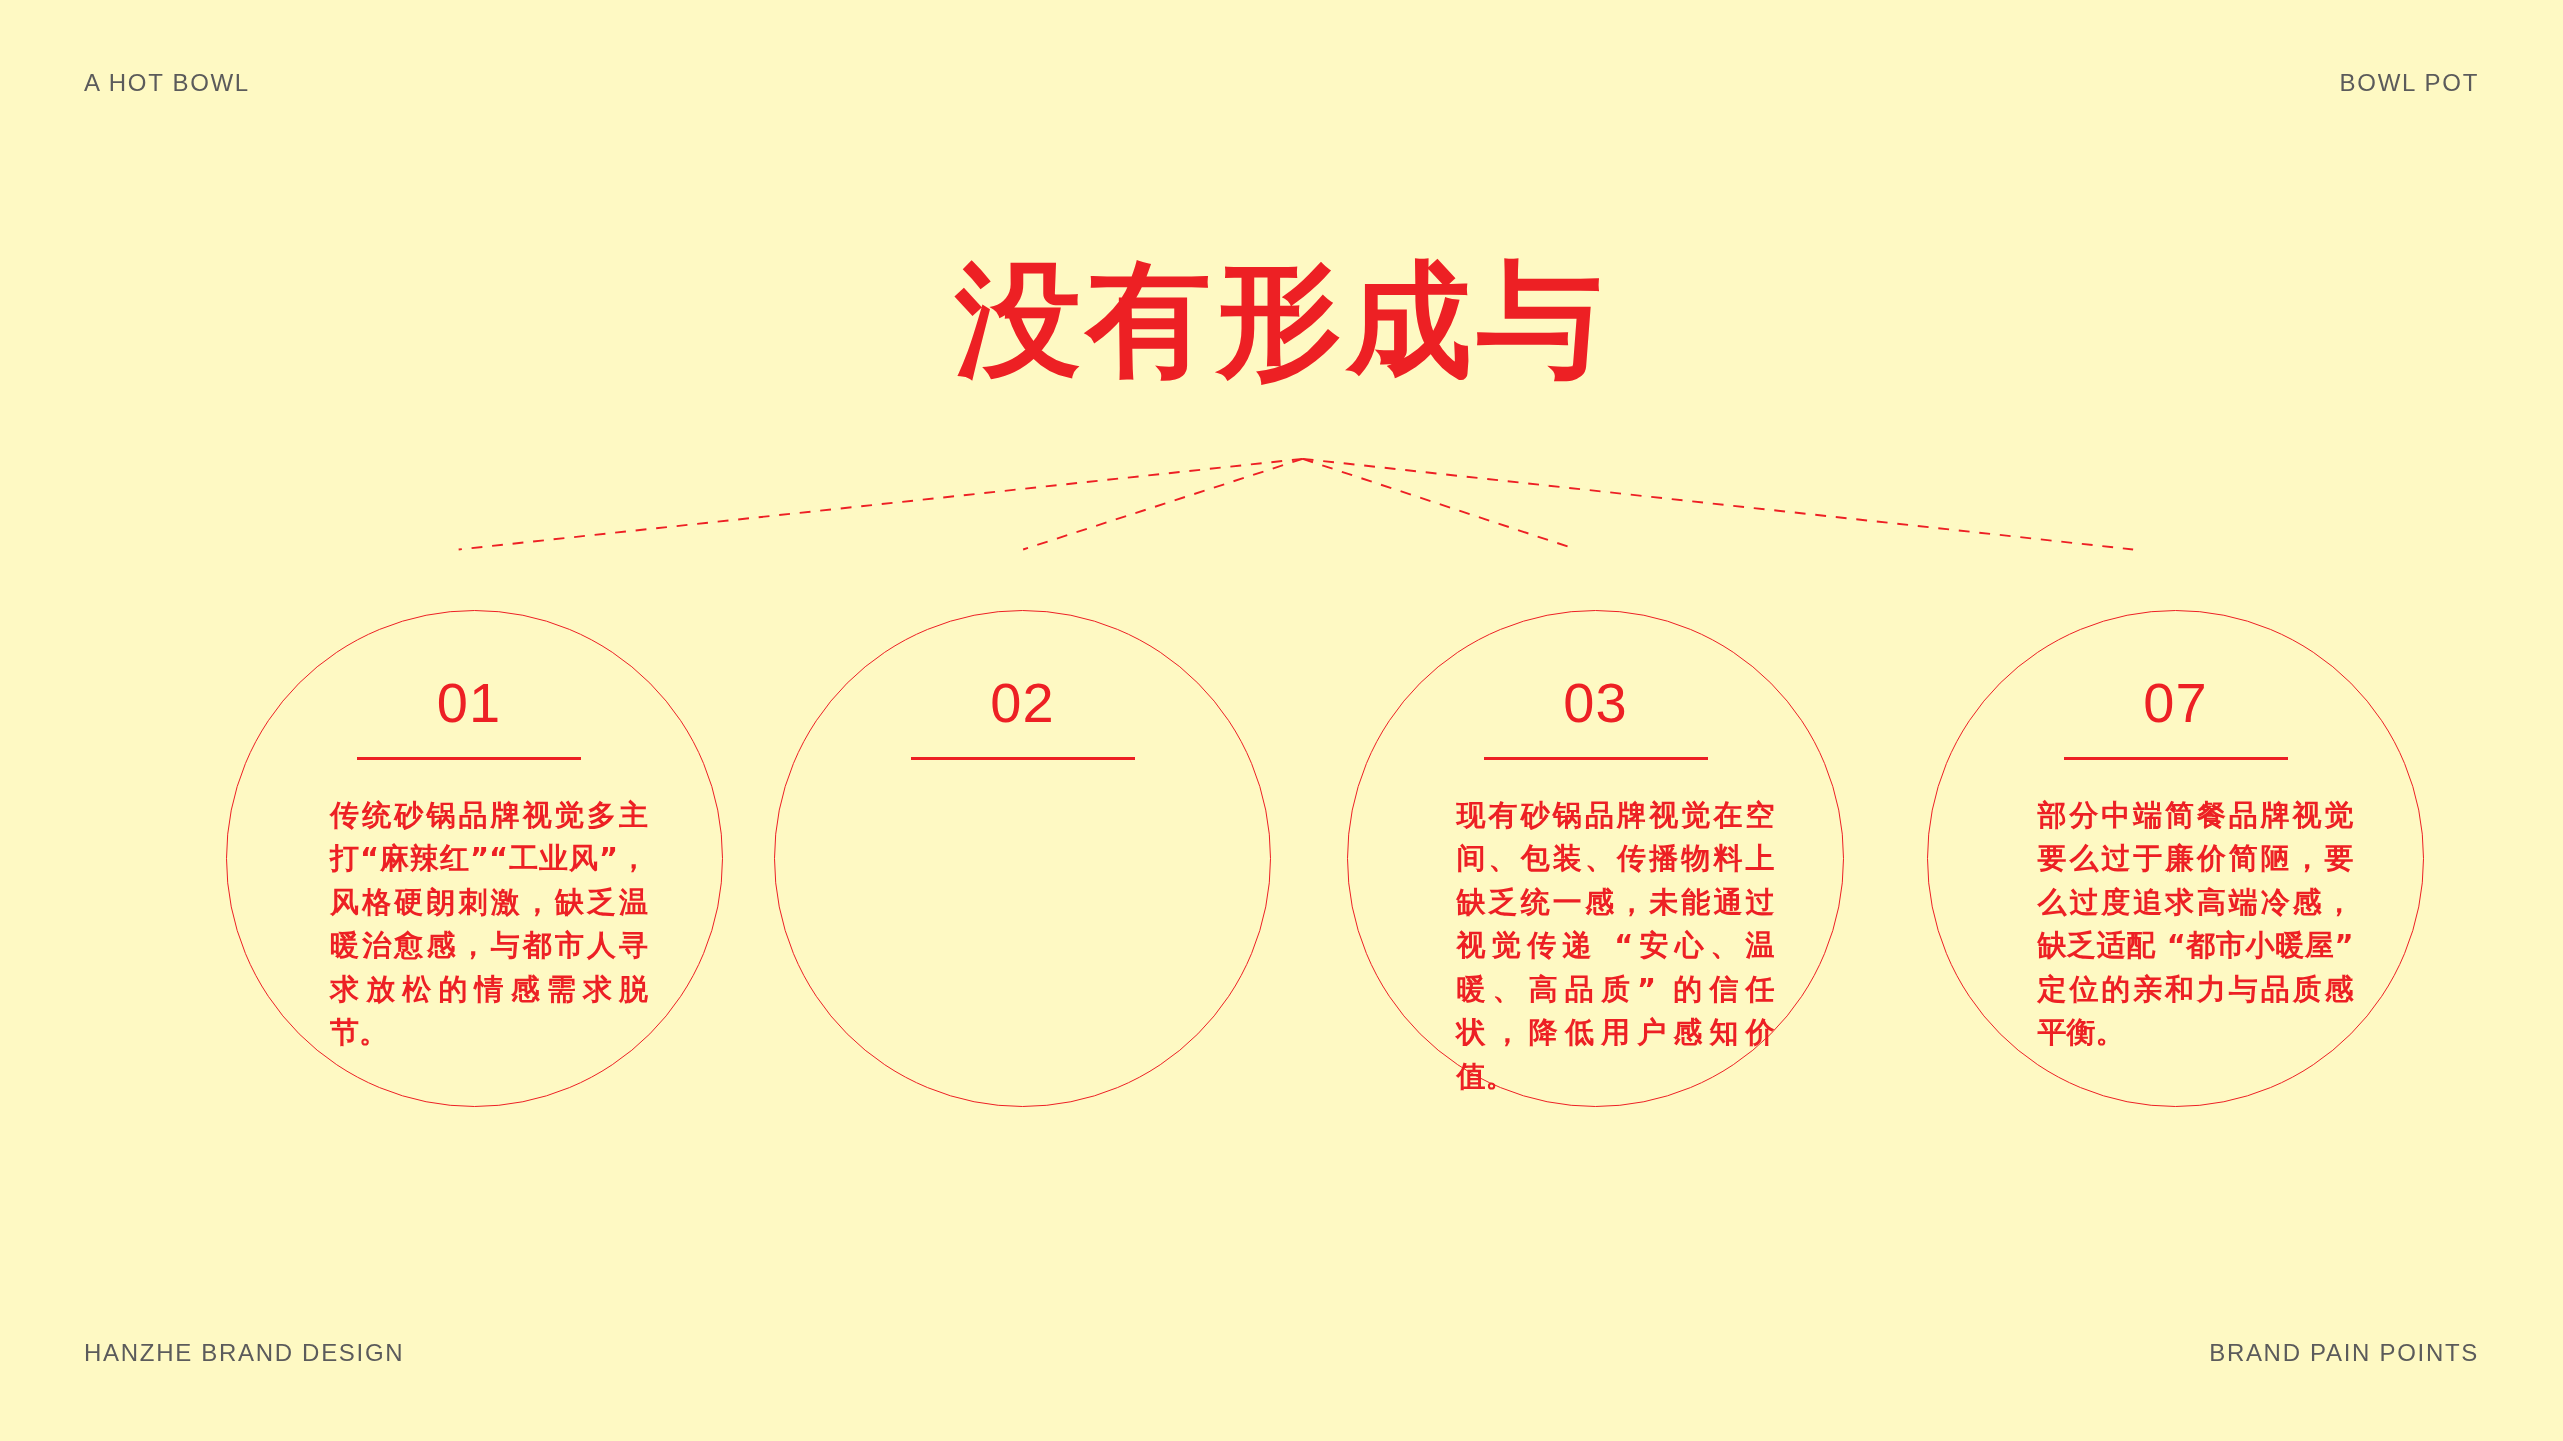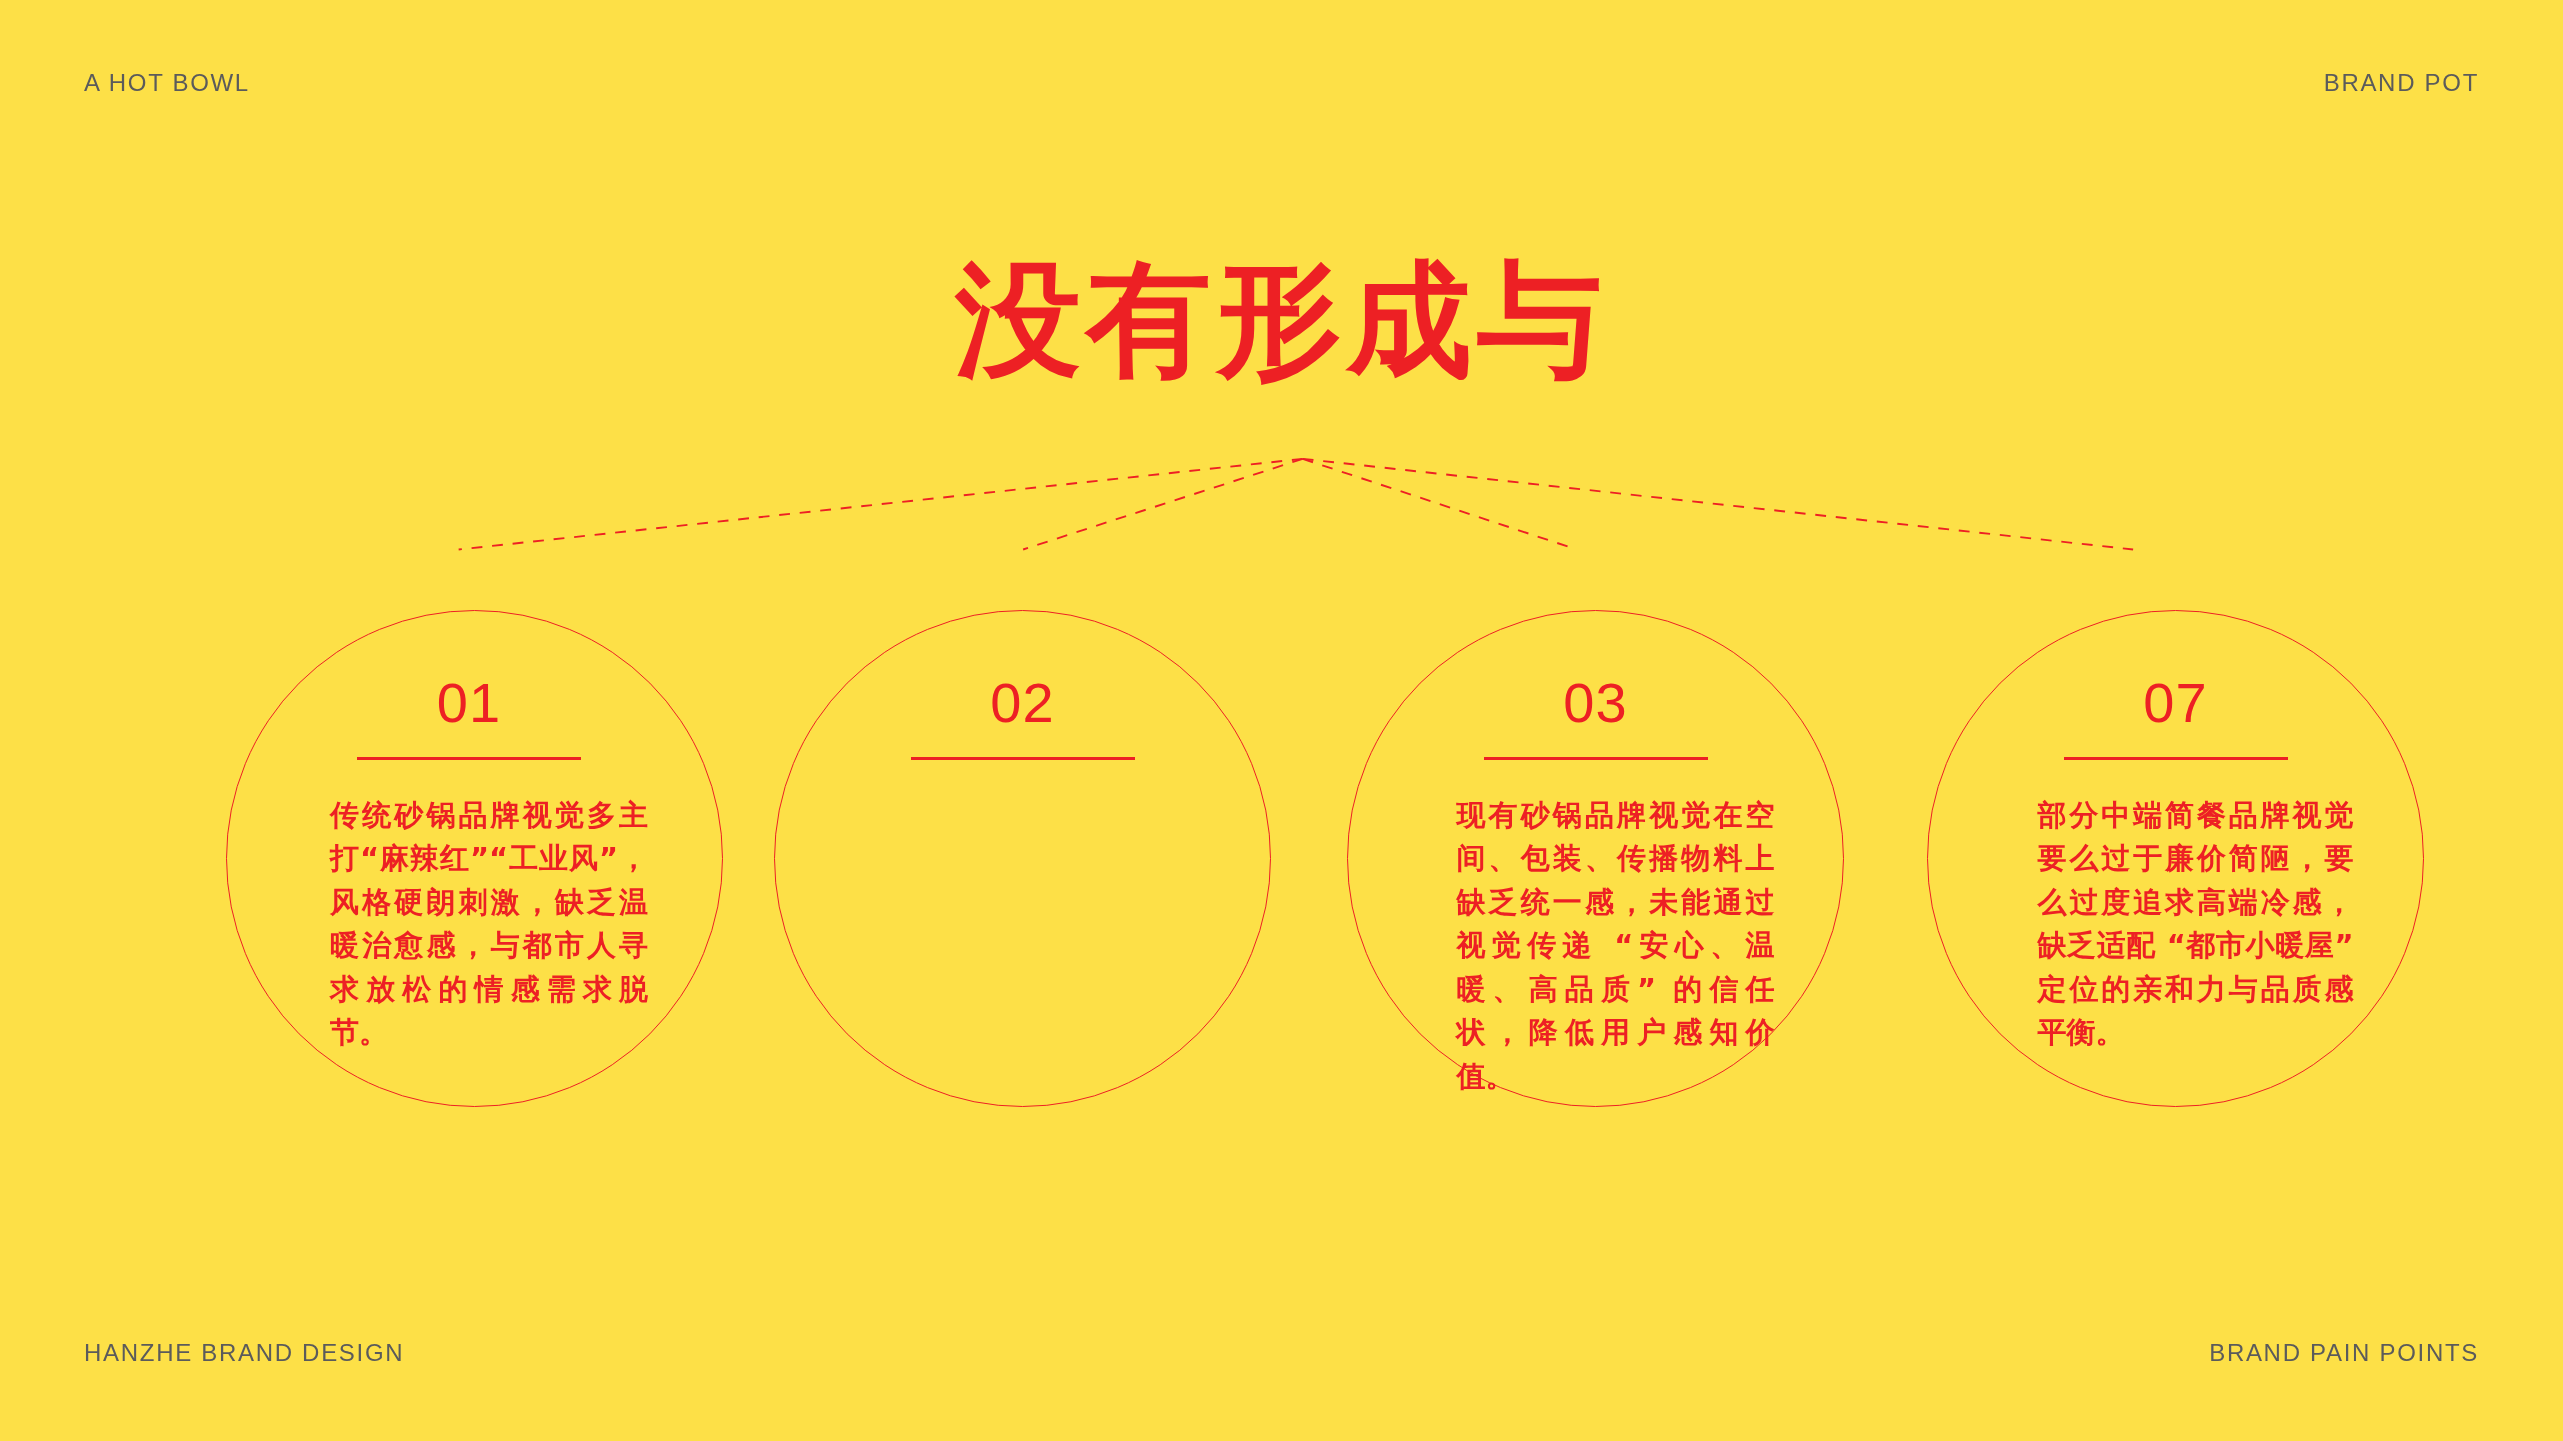--- a/index.html
+++ b/index.html
@@ -4,21 +4,21 @@
 <style>
   html, body {
     margin: 0;
     padding: 0;
     background: #ffffff;
   }
   #slide {
     position: relative;
     width: 2563px;
     height: 1442px;
-    background: #fde047;
+    background: #fef9c3;
     overflow: hidden;
     font-family: "Liberation Sans", "DejaVu Sans", sans-serif;
   }
 
   
   .rail {
     position: absolute;
     font-size: 24px;
     letter-spacing: 1.7px;
     color: #5b5b5b;
@@ -116,21 +116,21 @@
   .c2 .circle-inner { width: 356px; }
   .c3 .circle-inner { width: 358px; }
   .c4 .circle-inner { width: 356px; }
 </style>
 </head>
 <body>
 
 <div id="slide">
 
   <div class="rail rail-tl">A HOT BOWL</div>
-  <div class="rail rail-tr">BRAND POT</div>
+  <div class="rail rail-tr">BOWL POT</div>
 
   <div class="title">没有形成与</div>
 
   <svg class="connectors" viewBox="0 0 4722 2656" width="2563" height="1442" xmlns="http://www.w3.org/2000/svg">
     <g fill="none" stroke="#ED2024" stroke-width="3.5" stroke-dasharray="20 18" stroke-linecap="butt">
       <line x1="2400" y1="845" x2="845" y2="1012"></line>
       <line x1="2400" y1="845" x2="1885" y2="1012"></line>
       <line x1="2400" y1="845" x2="2905" y2="1012"></line>
       <line x1="2400" y1="845" x2="3930" y2="1012"></line>
     </g>

